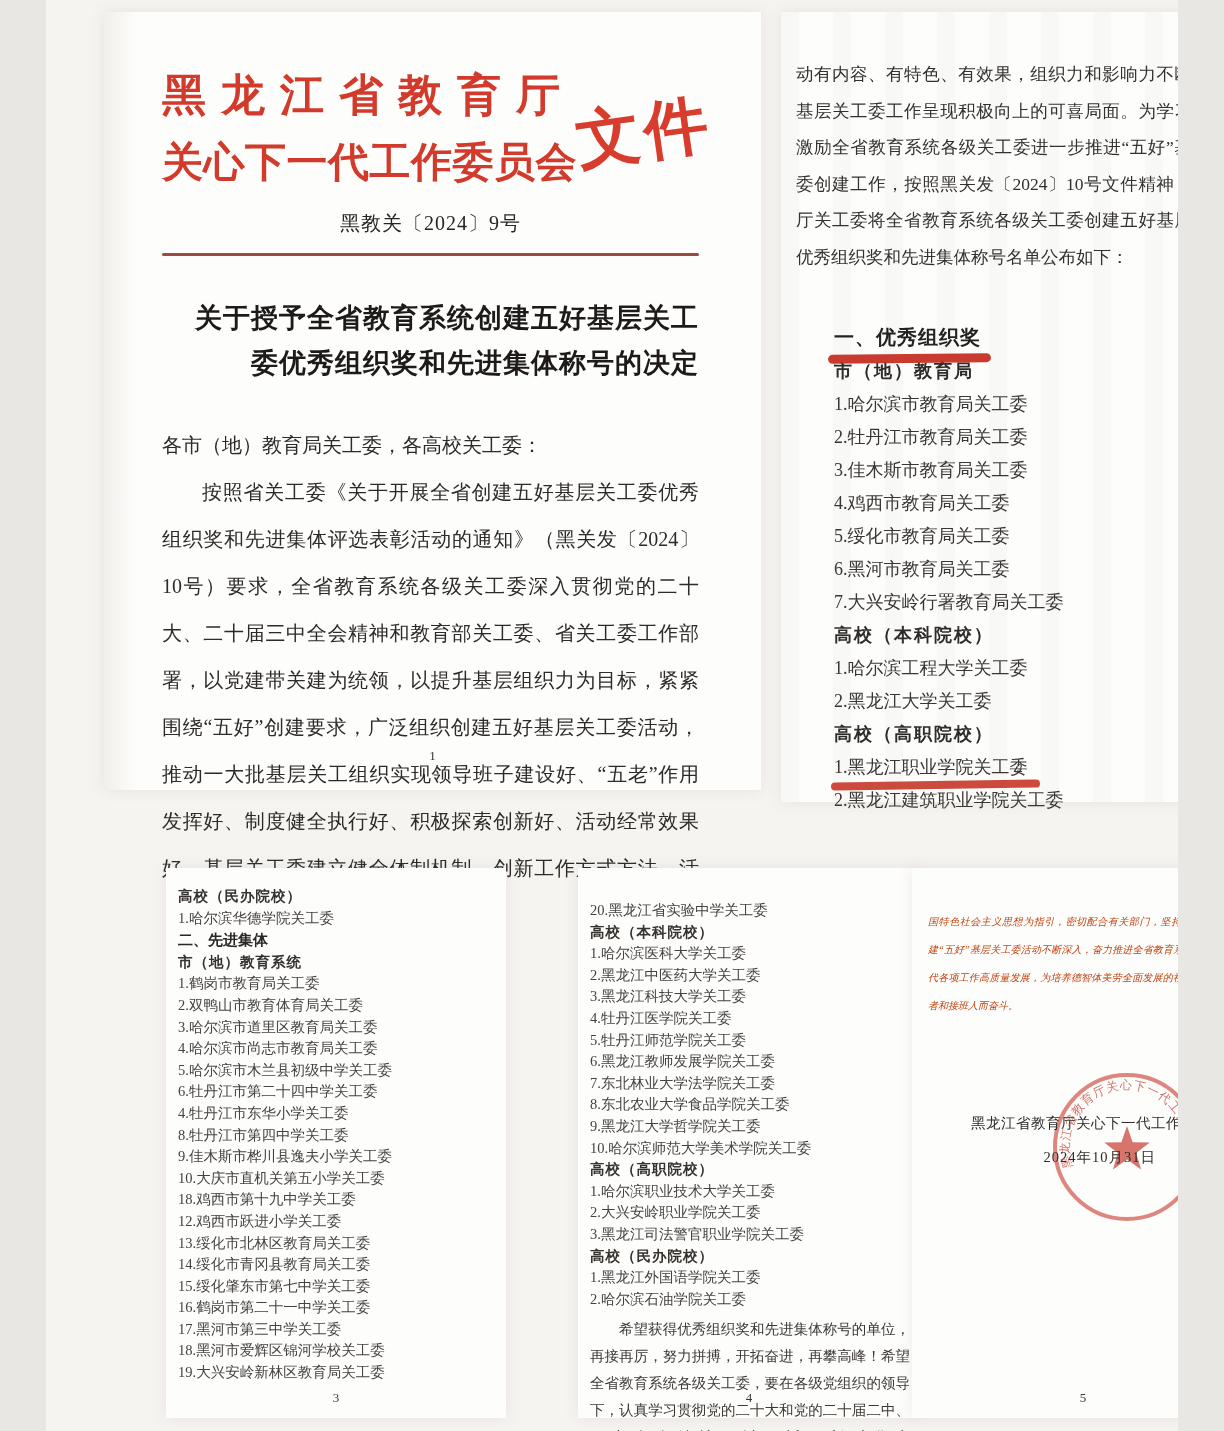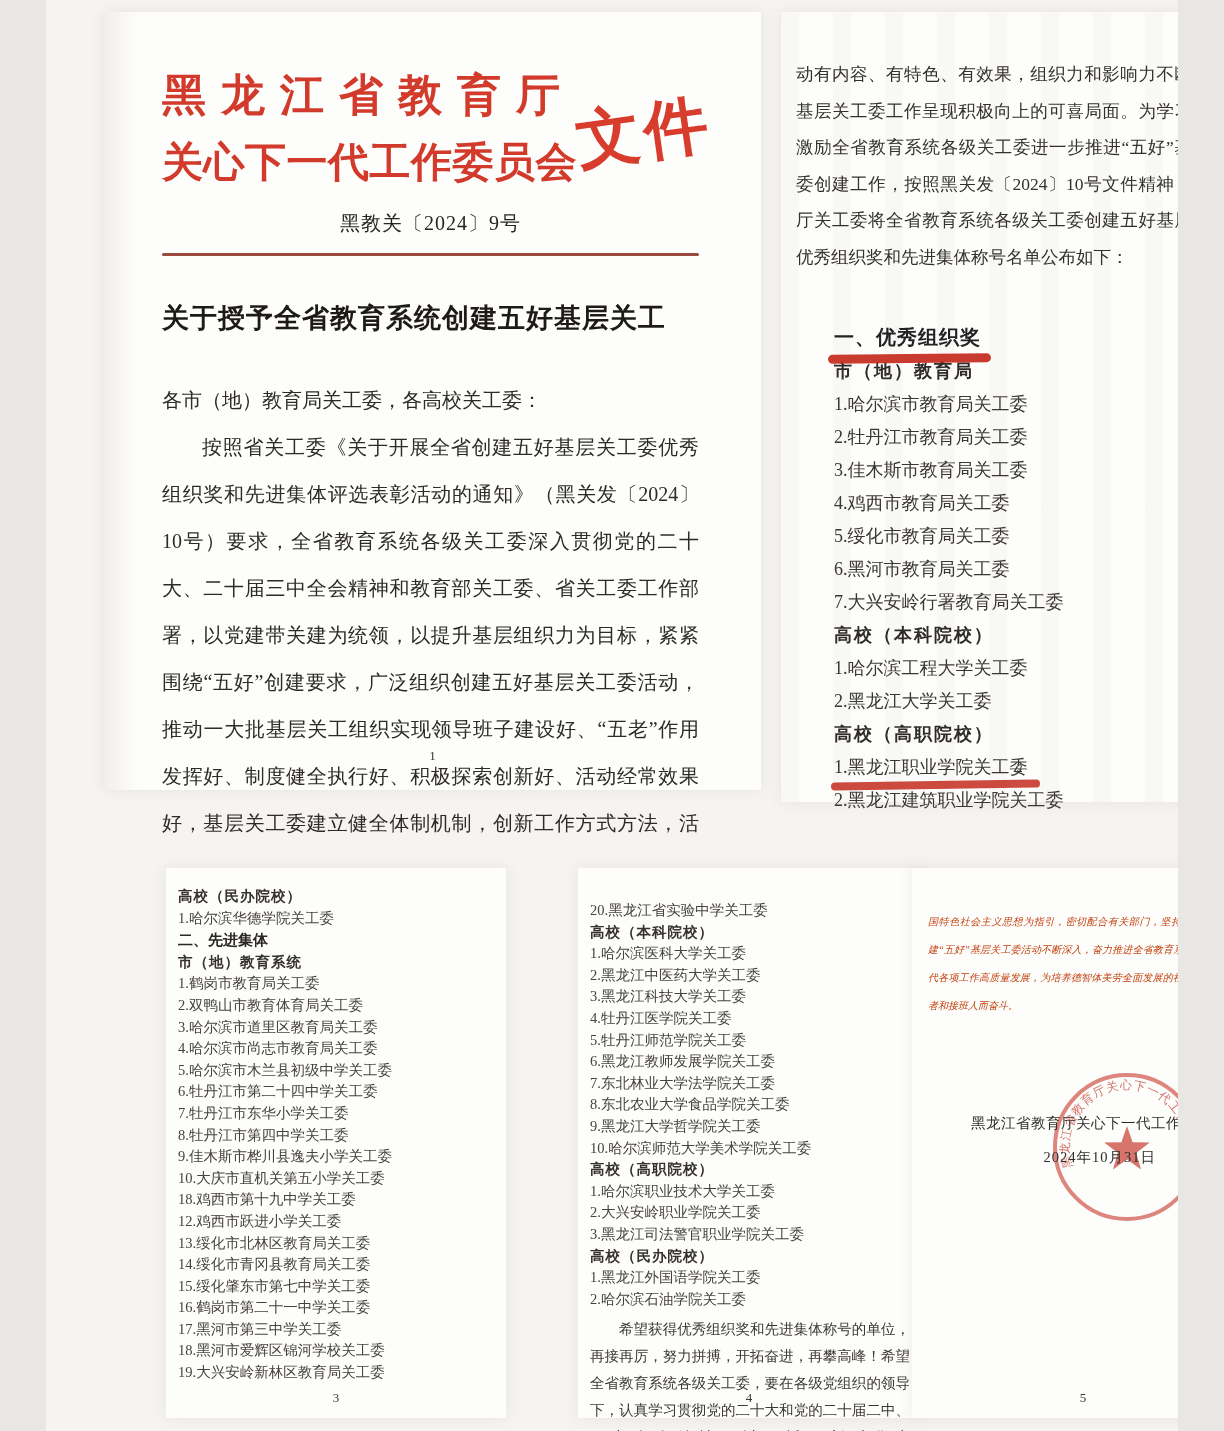--- a/index.html
+++ b/index.html
@@ -21,21 +21,21 @@
   .lh-left { width:412px; flex:none; color:#d23b2b; font-weight:700; }
   .lh-line1 { font-size:44px; letter-spacing:15px; white-space:nowrap; }
   .lh-line2 { font-size:41px; letter-spacing:0.5px; white-space:nowrap; margin-top:10px;text-align:center; }
   .lh-doctype {
     color:#d73c2c; font-weight:700; font-size:64px; white-space:nowrap;
     transform:rotate(-8deg); transform-origin:center; margin:0 0 14px 2px;
     letter-spacing:4px;
   }
   .doc-number { text-align:center; font-size:20px; margin-top:20px; letter-spacing:1px; color:#272421; }
   .red-rule { height:3px; background:#9a4a3f; margin-top:16px; border-radius:2px; }
-  .doc-title { text-align:left; font-size:27px; line-height:45px; font-weight:700;
+  .doc-title { text-align:right; font-size:27px; line-height:45px; font-weight:700;
                color:#1d1a17; margin-top:40px; letter-spacing:1px; }
   .p1-body { margin-top:36px; font-size:20px; line-height:47px; text-align:justify; color:#2d2a27; }
   .p1-salutation { font-size:20px; line-height:47px; color:#2d2a27; }
   .p1-paragraph { text-indent:2em; text-align:justify; text-align-last:justify; font-size:20px; line-height:47px; color:#2d2a27; }
   
   .page2 { left:735px; top:12px; width:477px; height:790px; padding:44px 12px 0 15px;
            background:
              repeating-linear-gradient(90deg, rgba(210,205,198,.10) 0 18px, rgba(255,255,255,0) 18px 52px),
              #fdfdfc; }
   .p2-paragraph { font-size:17.5px; line-height:36.5px; text-align:justify; color:#33302d; }
@@ -77,20 +77,21 @@
       <div class="lh-left">
         <div class="lh-line1">黑龙江省教育厅</div>
         <div class="lh-line2">关心下一代工作委员会</div>
       </div>
       <div class="lh-doctype">文件</div>
     </div>
     <div class="doc-number">黑教关〔2024〕9号</div>
     <div class="red-rule"></div>
     <h1 class="doc-title">
       <span>关于授予全省教育系统创建五好基层关工</span><br>
+      <span>委优秀组织奖和先进集体称号的决定</span>
     </h1>
     <div class="p1-body">
       <div class="p1-salutation">各市（地）教育局关工委，各高校关工委：</div>
       <div class="p1-paragraph">按照省关工委《关于开展全省创建五好基层关工委优秀组织奖和先进集体评选表彰活动的通知》（黑关发〔2024〕10号）要求，全省教育系统各级关工委深入贯彻党的二十大、二十届三中全会精神和教育部关工委、省关工委工作部署，以党建带关建为统领，以提升基层组织力为目标，紧紧围绕“五好”创建要求，广泛组织创建五好基层关工委活动，推动一大批基层关工组织实现领导班子建设好、“五老”作用发挥好、制度健全执行好、积极探索创新好、活动经常效果好，基层关工委建立健全体制机制，创新工作方式方法，活</div>
     </div>
     <div class="pageno pn-top">1</div>
   </section>
 
   <section class="page page2">
     <div class="p2-paragraph">动有内容、有特色、有效果，组织力和影响力不断提升，基层关工委工作呈现积极向上的可喜局面。为学习先进，激励全省教育系统各级关工委进一步推进“五好”基层关工委创建工作，按照黑关发〔2024〕10号文件精神，省教育厅关工委将全省教育系统各级关工委创建五好基层关工委优秀组织奖和先进集体称号名单公布如下：</div>
@@ -118,21 +119,21 @@
     <div class="sm-line"><span class="sm-kai">高校（民办院校）</span></div>
     <div class="sm-line">1.哈尔滨华德学院关工委</div>
     <div class="sm-line"><span class="sm-section">二、先进集体</span></div>
     <div class="sm-line"><span class="sm-kai">市（地）教育系统</span></div>
     <div class="sm-line">1.鹤岗市教育局关工委</div>
     <div class="sm-line">2.双鸭山市教育体育局关工委</div>
     <div class="sm-line">3.哈尔滨市道里区教育局关工委</div>
     <div class="sm-line">4.哈尔滨市尚志市教育局关工委</div>
     <div class="sm-line">5.哈尔滨市木兰县初级中学关工委</div>
     <div class="sm-line">6.牡丹江市第二十四中学关工委</div>
-    <div class="sm-line">7.牡丹江市东华小学关工委</div>
+    <div class="sm-line">4.牡丹江市东华小学关工委</div>
     <div class="sm-line">8.牡丹江市第四中学关工委</div>
     <div class="sm-line">9.佳木斯市桦川县逸夫小学关工委</div>
     <div class="sm-line">10.大庆市直机关第五小学关工委</div>
     <div class="sm-line">18.鸡西市第十九中学关工委</div>
     <div class="sm-line">12.鸡西市跃进小学关工委</div>
     <div class="sm-line">13.绥化市北林区教育局关工委</div>
     <div class="sm-line">14.绥化市青冈县教育局关工委</div>
     <div class="sm-line">15.绥化肇东市第七中学关工委</div>
     <div class="sm-line">16.鹤岗市第二十一中学关工委</div>
     <div class="sm-line">17.黑河市第三中学关工委</div>

